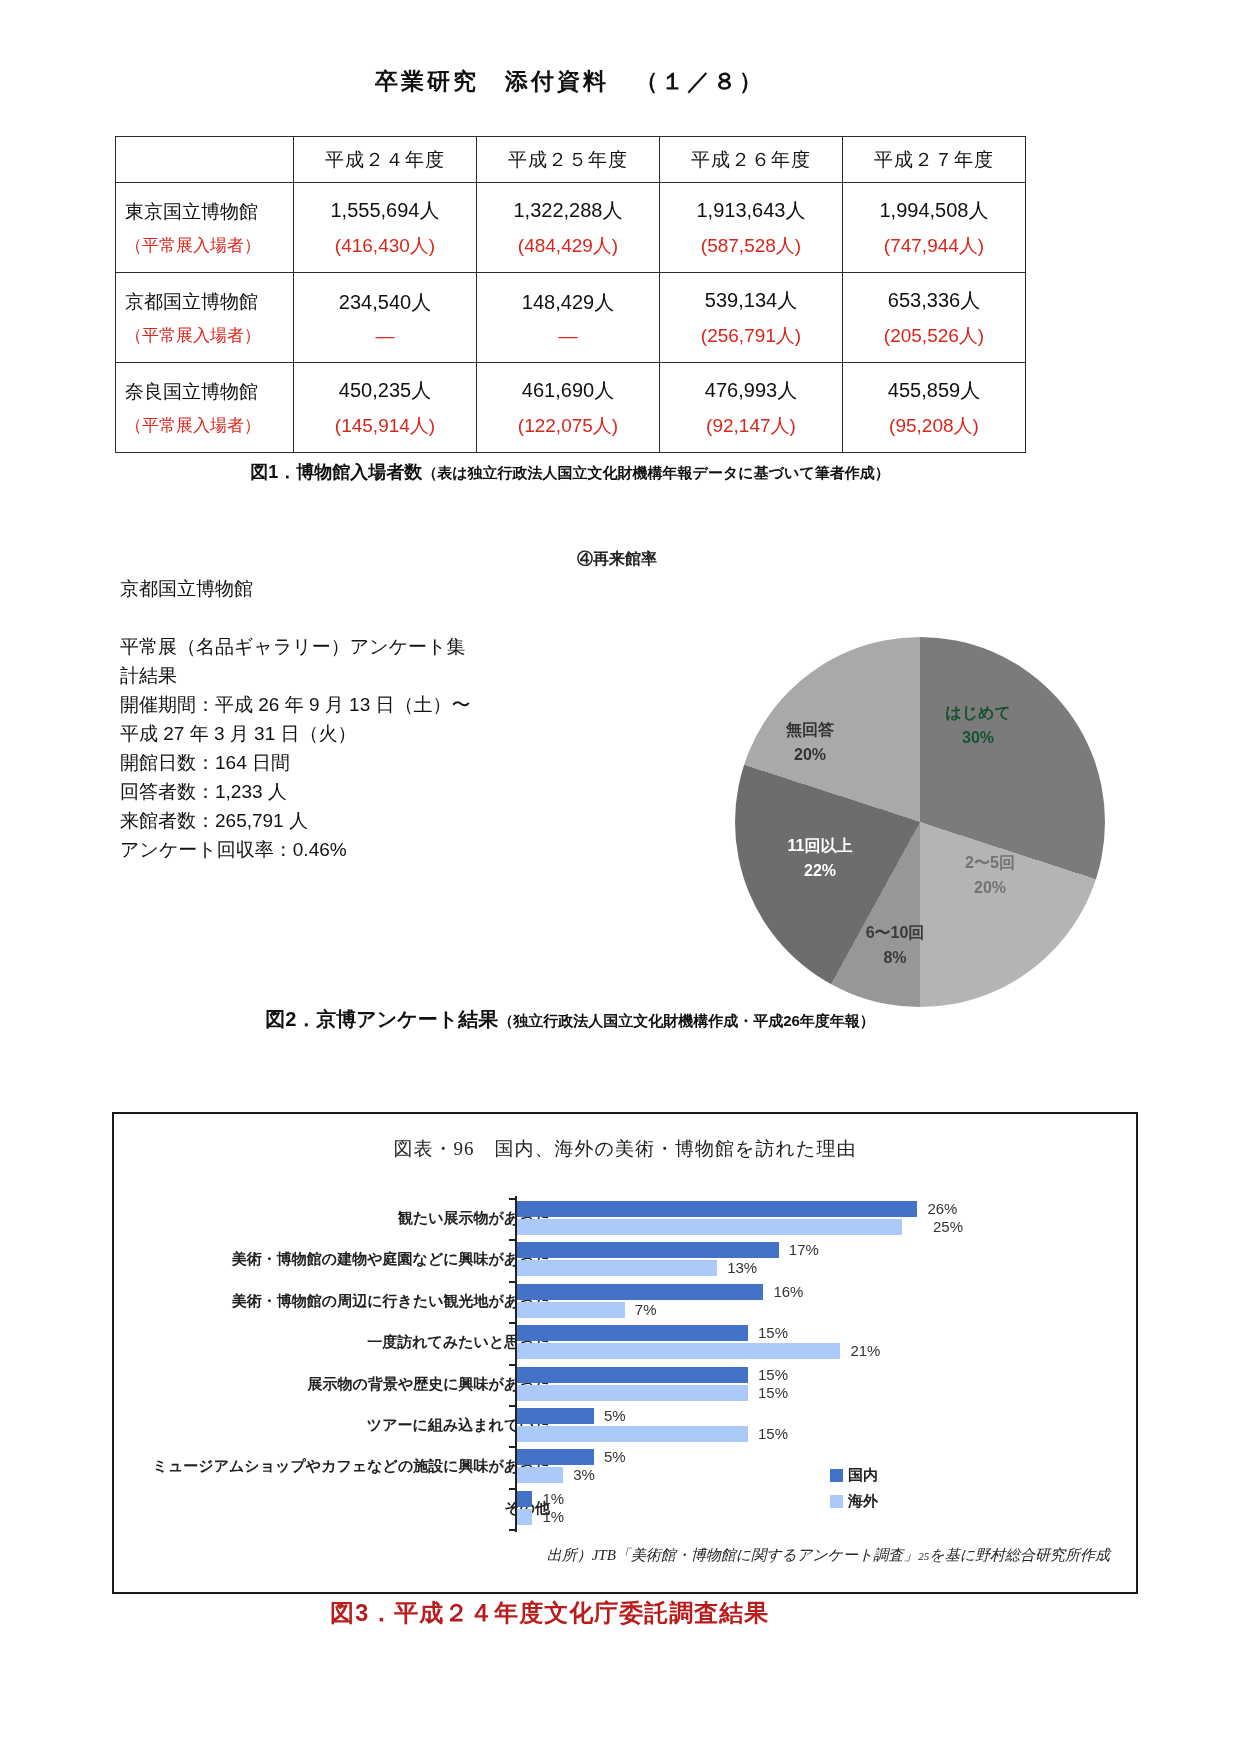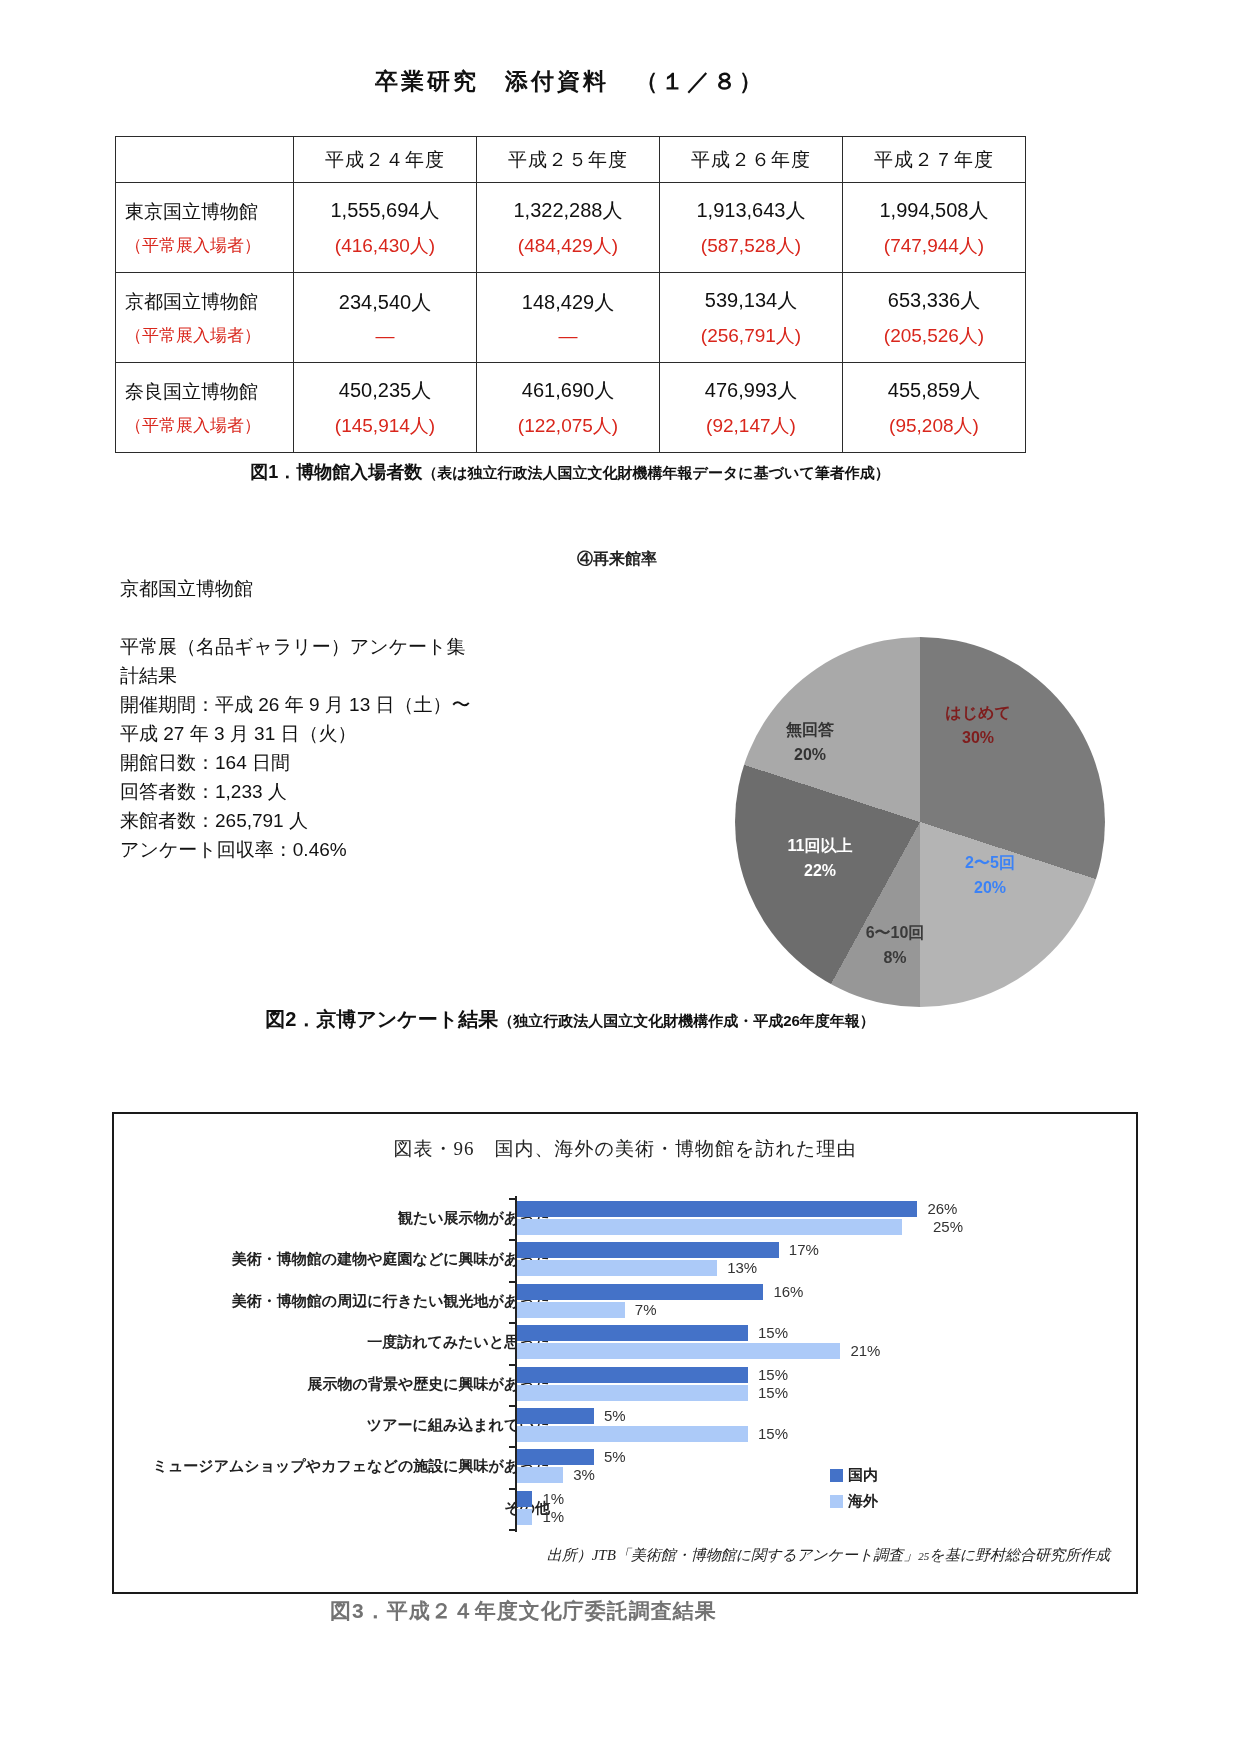--- a/index.html
+++ b/index.html
@@ -60,21 +60,21 @@
   .bval{position:absolute;height:16px;line-height:16px;font-size:15px;color:#333;white-space:nowrap;}
   .bval.dark{top:3px;}
   .bval.light{top:21px;}
   .legend{position:absolute;left:716px;top:352px;}
   .legend-item{display:flex;align-items:center;height:18px;margin-bottom:8px;}
   .swatch{width:13px;height:13px;margin-right:5px;}
   .legend-label{font-size:15px;font-weight:bold;color:#222;}
   .source{position:absolute;right:26px;top:432px;font-family:"Liberation Serif",serif;
           font-style:italic;font-size:15px;color:#222;white-space:nowrap;}
   .source .fnote{font-size:11px;}
-  .fig3-caption{position:absolute;left:330px;top:1597px;font-size:21px;font-weight:bold;color:#737373;letter-spacing:1px;}
+  .fig3-caption{position:absolute;left:330px;top:1597px;font-size:24px;font-weight:bold;color:#b91c1c;letter-spacing:1px;}
 </style>
 </head>
 <body>
 
 <div class="page">
 
   <div class="centercol doc-title">卒業研究　添付資料　（１／８）</div>
 
   <table class="museum">
     <colgroup>
@@ -175,25 +175,25 @@
     <div class="info-line">開催期間：平成 26 年 9 月 13 日（土）〜</div>
     <div class="info-line">平成 27 年 3 月 31 日（火）</div>
     <div class="info-line">開館日数：164 日間</div>
     <div class="info-line">回答者数：1,233 人</div>
     <div class="info-line">来館者数：265,791 人</div>
     <div class="info-line">アンケート回収率：0.46%</div>
   </div>
 
   <div class="pie-wrap">
     <div class="pie-circle" style="background: conic-gradient(rgb(123, 123, 123) 0%, rgb(123, 123, 123) 30%, rgb(180, 180, 180) 30%, rgb(180, 180, 180) 50%, rgb(151, 151, 151) 50%, rgb(151, 151, 151) 58%, rgb(109, 109, 109) 58%, rgb(109, 109, 109) 80%, rgb(169, 169, 169) 80%, rgb(169, 169, 169) 100%);"></div>
-    <div class="pie-label pl-0" style="color: #7f1d1d;">
+    <div class="pie-label pl-0" style="color: #14532d;">
       <div>はじめて</div>
       <div>30%</div>
     </div>
-    <div class="pie-label pl-1" style="color: #3b82f6;">
+    <div class="pie-label pl-1" style="color: #737373;">
       <div>2〜5回</div>
       <div>20%</div>
     </div>
     <div class="pie-label pl-2" style="color: rgb(58, 58, 58);">
       <div>6〜10回</div>
       <div>8%</div>
     </div>
     <div class="pie-label pl-3" style="color: rgb(255, 255, 255);">
       <div>11回以上</div>
       <div>22%</div>

